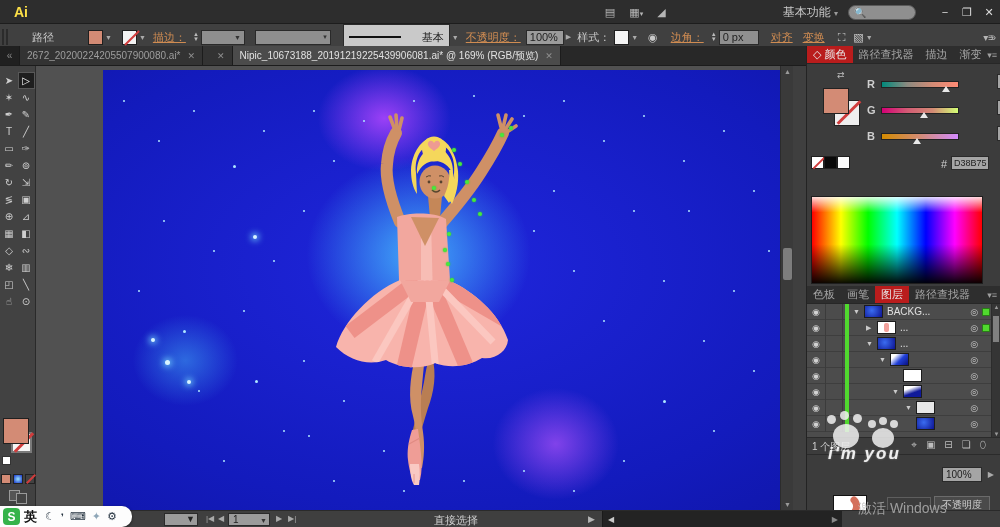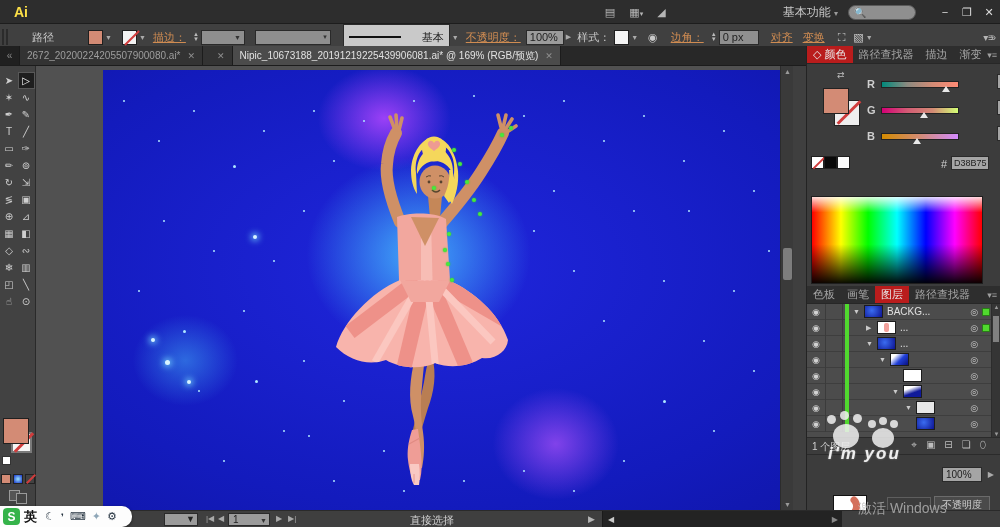--- a/index.html
+++ b/index.html
@@ -135,21 +135,21 @@
   #make-mask-btn { position:absolute; right:10px; top:41px; background:#4a4a4a; border:1px solid #6b6b6b; color:#cdcdcd; font-size:10px; padding:1px 7px; }
   .transp-check { position:absolute; color:#8e8e8e; font-size:10px; }
   .transp-check .cb { display:inline-block; width:8px; height:8px; border:1px solid #777; background:#444; margin-right:3px; vertical-align:-1px; }
 
   
   #statusbar { position:absolute; left:36px; top:510px; width:964px; height:17px; background:#3f3f3f; border-top:1px solid #2a2a2a; }
   #zoom-box { position:absolute; left:128px; top:2px; width:34px; height:13px; background:#9b9b9b; border:1px solid #2a2a2a; color:#222; font-size:9px; text-align:right; padding-right:2px; }
   .sb-nav { position:absolute; top:3px; color:#a8a8a8; font-size:8px; }
   #ab-box { position:absolute; left:192px; top:2px; width:42px; height:13px; background:#9b9b9b; border:1px solid #2a2a2a; color:#1d1d1d; font-size:10px; padding-left:4px; }
   #ab-box .c { position:absolute; right:2px; top:3px; font-size:7px; color:#333; }
-  #tool-status { position:absolute; left:336px; top:2px; width:120px; text-align:center; color:#cfcfcf; }
+  #tool-status { position:absolute; left:360px; top:2px; width:120px; text-align:center; color:#cfcfcf; }
   #hs-btn { position:absolute; left:552px; top:3px; color:#b5b5b5; font-size:9px; }
   #hscroll { position:absolute; left:566px; top:0; width:240px; height:17px; background:#232323; border-left:1px solid #1a1a1a; }
   #hscroll .la { position:absolute; left:5px; top:4px; color:#c9c9c9; font-size:8px; }
   #hscroll .ra { position:absolute; right:4px; top:4px; color:#888; font-size:8px; }
 
   
   #ime { position:absolute; left:0px; top:506px; width:132px; height:21px; background:#fdfdfd; border-radius:0 10px 10px 0; box-shadow:0 1px 3px rgba(0,0,0,.5); display:flex; align-items:center; z-index:30; }
   #ime-logo { width:17px; height:17px; margin:0 4px 0 3px; background:#35b34a; border-radius:4px; color:#fff; font-weight:bold; font-size:12px; display:flex; align-items:center; justify-content:center; }
   #ime-lang { color:#111; font-size:13px; font-weight:bold; margin-right:5px; }
   .ime-ic { color:#24323f; font-size:11px; margin:0 3px; }

